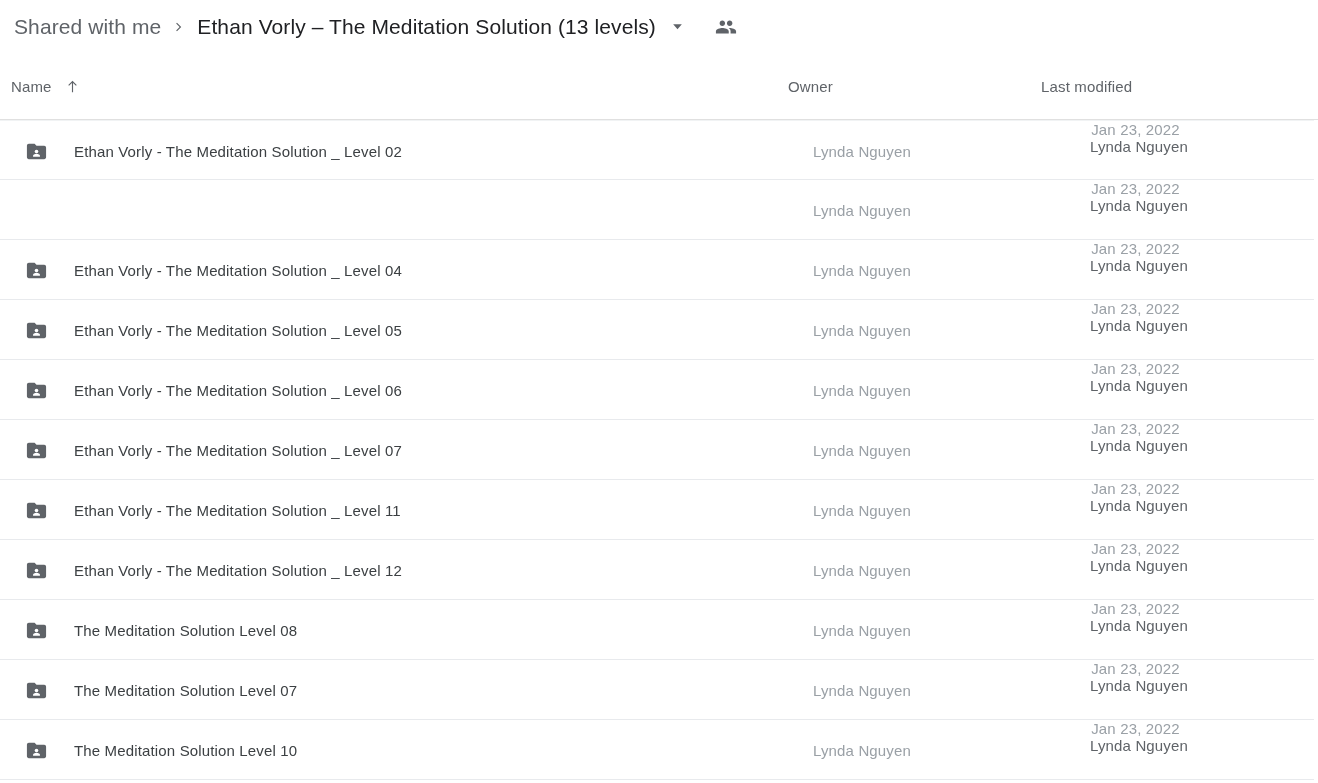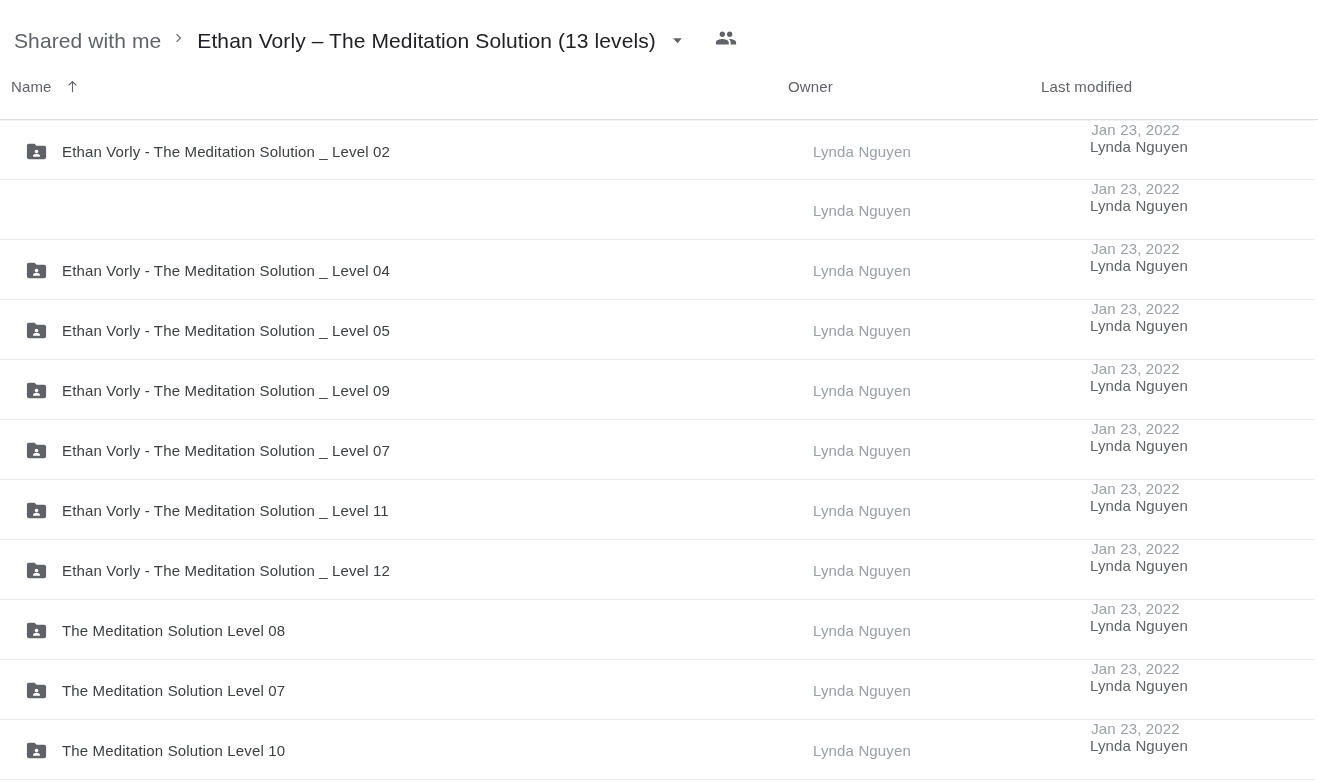--- a/index.html
+++ b/index.html
@@ -13,21 +13,21 @@
     overflow: hidden;
     font-family: "Liberation Sans", sans-serif;
     -webkit-font-smoothing: antialiased;
     color: #202124;
   }
 
   
   .breadcrumb-bar {
     height: 53px;
     display: flex;
-    align-items: flex-end;
+    align-items: center;
     padding: 0 0 0 14px;
     box-sizing: border-box;
   }
   .crumb-parent {
     font-size: 21px;
     color: #5f6368;
     letter-spacing: 0.1px;
     white-space: nowrap;
   }
   .crumb-sep {
@@ -119,21 +119,21 @@
   .folder-icon {
     width: 24px;
     height: 24px;
     flex: 0 0 auto;
     color: #5f6368;
     display: inline-flex;
     align-items: center;
     justify-content: center;
   }
   .file-name {
-    margin-left: 14px;
+    margin-left: 26px;
     font-size: 15px;
     color: #3c4043;
     letter-spacing: 0.15px;
     white-space: nowrap;
   }
   .owner-text {
     font-size: 15px;
     color: #9aa0a6;
     letter-spacing: 0.15px;
     white-space: nowrap;
@@ -269,21 +269,21 @@
 
   <div class="row">
     <div class="cell cell-name">
       <span class="folder-icon">
         <svg width="23" height="23" viewBox="0 0 24 24" aria-hidden="true">
           <path d="M10 4H4c-1.1 0-2 .9-2 2v12c0 1.1.9 2 2 2h16c1.1 0 2-.9 2-2V8c0-1.1-.9-2-2-2h-8l-2-2z" fill="currentColor"></path>
           <circle cx="12" cy="12" r="1.9" fill="#ffffff"></circle>
           <path d="M12 14.4c-2.1 0-3.6 1.05-3.6 2.1v1h7.2v-1c0-1.05-1.5-2.1-3.6-2.1z" fill="#ffffff"></path>
         </svg>
       </span>
-      <span class="file-name">Ethan Vorly - The Meditation Solution _ Level 09</span>
+      <span class="file-name">Ethan Vorly - The Meditation Solution _ Level 06</span>
     </div>
     <div class="cell cell-owner">
       <span class="owner-text">Lynda Nguyen</span>
     </div>
     <div class="cell cell-modified">
       <span class="mod-date">Jan 23, 2022</span>
       <span class="mod-by">Lynda Nguyen</span>
     </div>
   </div>
 

